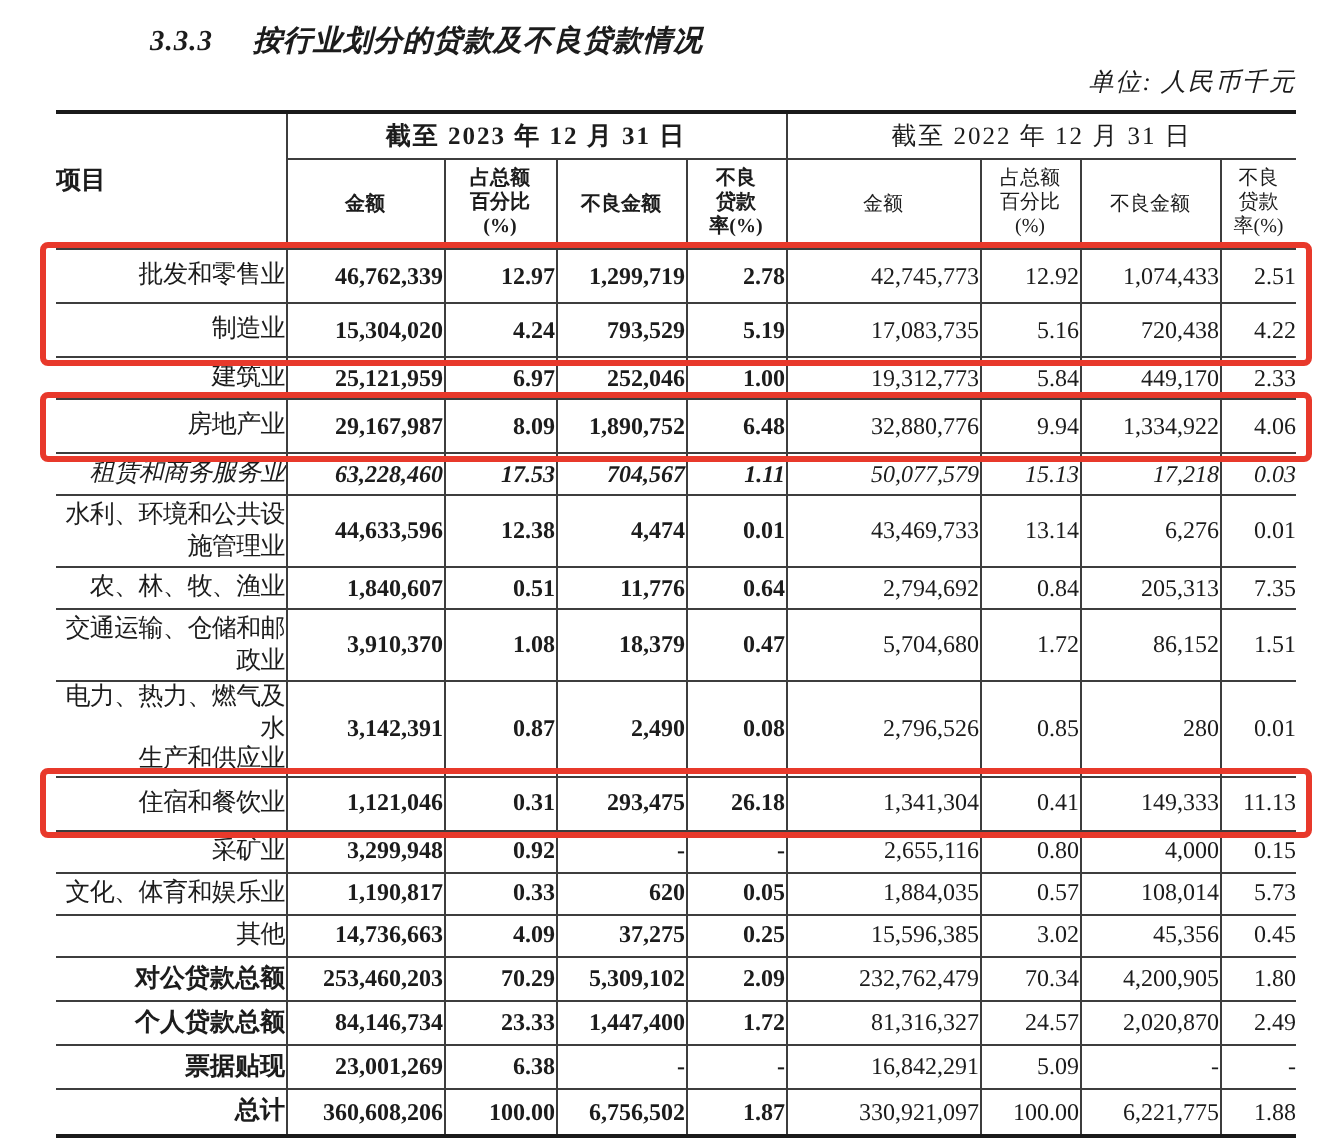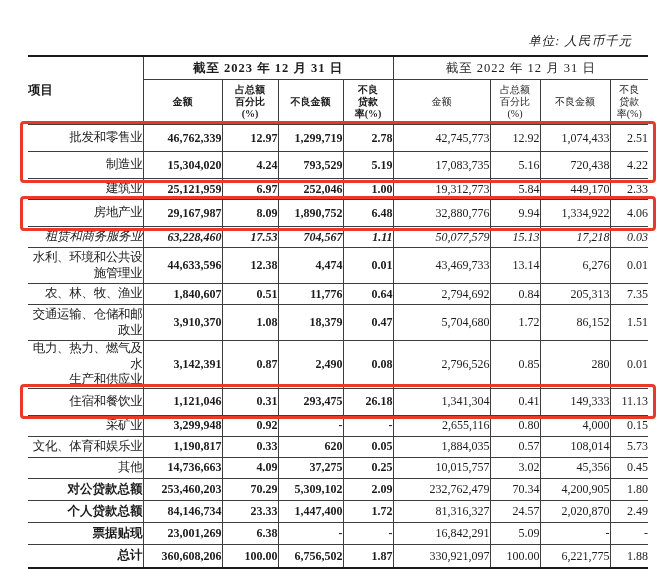--- a/index.html
+++ b/index.html
@@ -21,21 +21,21 @@
     font-size: 14.5px;
     font-weight: bold;
     font-style: italic;
     letter-spacing: 0.5px;
     white-space: nowrap;
   }
   .doc-title .num { margin-right: 20px; }
 
   .unit-note {
     position: absolute;
-    right: 28px;
+    right: 12px;
     top: 33px;
     font-size: 12.5px;
     font-style: italic;
     letter-spacing: 1px;
   }
 
   .tbl-wrap { position: absolute; left: 28px; top: 55px; width: 620px; }
 
   table.loans {
     width: 620px;
@@ -88,20 +88,23 @@
     pointer-events: none;
     background: transparent;
     box-sizing: border-box;
   }
 </style>
 </head>
 <body>
 
 <div id="stage">
 
+  <div class="doc-title">
+    <span class="num">3.3.3</span><span>按行业划分的贷款及不良贷款情况</span>
+  </div>
 
   <div class="unit-note">单位: 人民币千元</div>
 
   <div class="tbl-wrap">
     <table class="loans">
       <colgroup>
         <col style="width:115px">
           <col style="width:79px">
           <col style="width:56px">
         <col style="width:65px">
@@ -271,21 +274,21 @@
             <td class="num">0.57</td>
             <td class="num">108,014</td>
             <td class="num">5.73</td>
           </tr>
           <tr style="height: 21px;">
             <td class="lbl">其他</td>
             <td class="num y2023">14,736,663</td>
             <td class="num y2023">4.09</td>
             <td class="num y2023">37,275</td>
             <td class="num y2023">0.25</td>
-            <td class="num">10,015,757</td>
+            <td class="num">15,596,385</td>
             <td class="num">3.02</td>
             <td class="num">45,356</td>
             <td class="num">0.45</td>
           </tr>
           <tr class="bold-row" style="height: 22px;">
             <td class="lbl">对公贷款总额</td>
             <td class="num y2023">253,460,203</td>
             <td class="num y2023">70.29</td>
             <td class="num y2023">5,309,102</td>
             <td class="num y2023">2.09</td>

